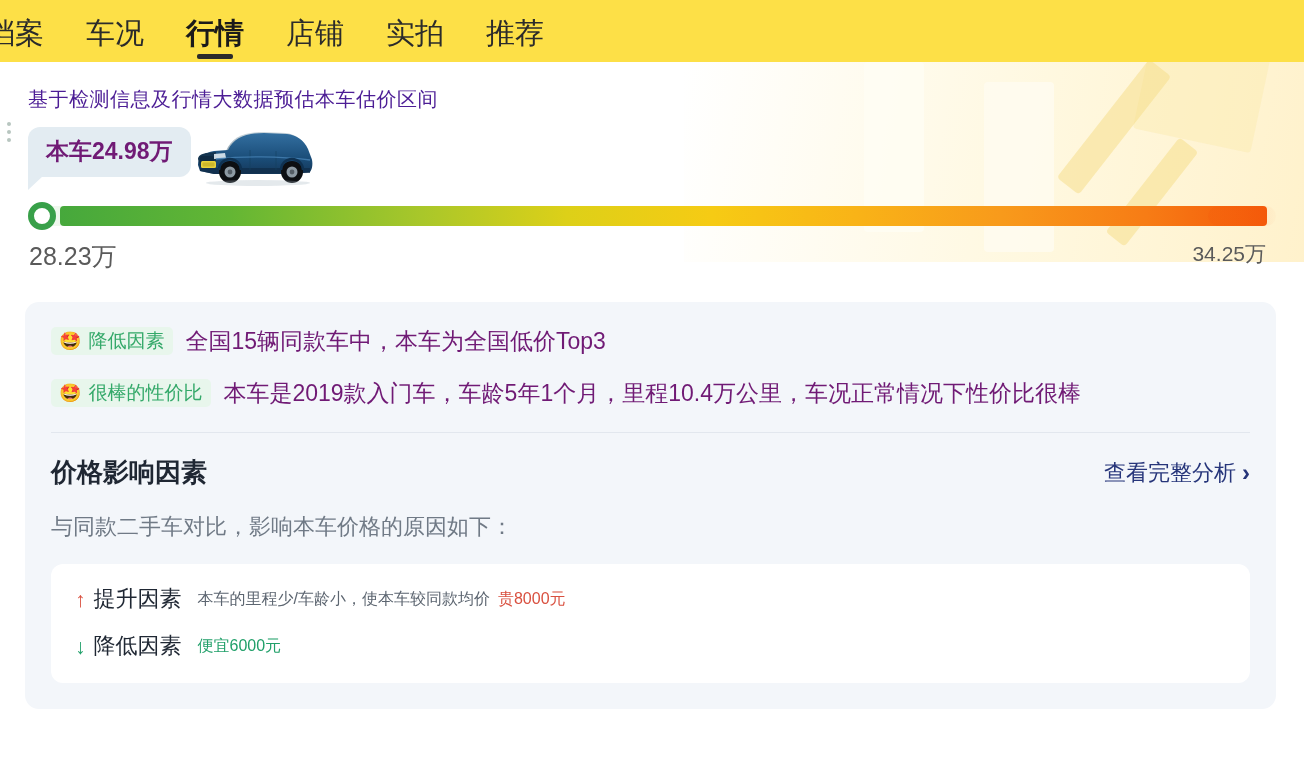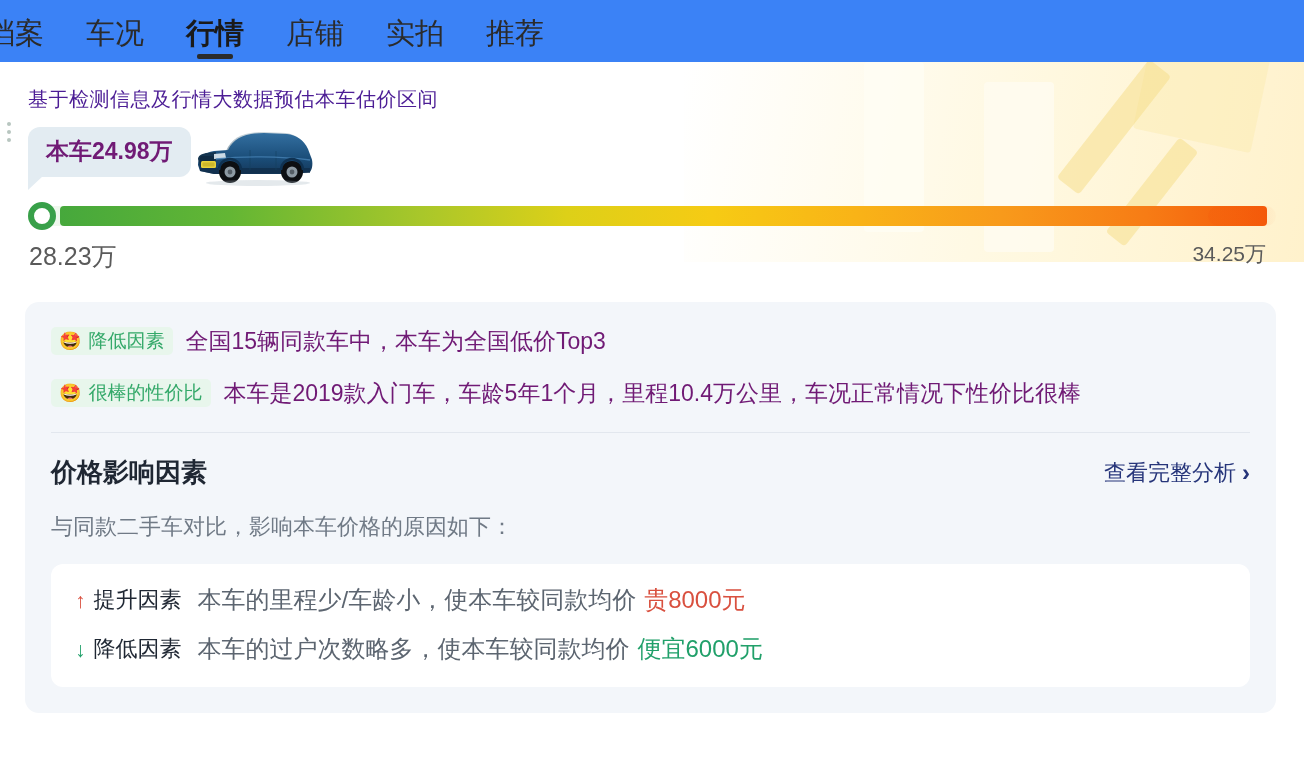--- a/index.html
+++ b/index.html
@@ -45,21 +45,21 @@
   
   .tabbar {
     position: relative;
     z-index: 3;
     display: flex;
     align-items: flex-end;
     gap: 42px;
     height: 62px;
     padding: 12px 0 0 0;
     box-sizing: border-box;
-    background: #3b82f6;
+    background: #fde047;
   }
   .tab {
     position: relative;
     font-size: 29px;
     line-height: 1;
     color: #2b2b2b;
     padding-bottom: 14px;
     cursor: pointer;
     white-space: nowrap;
   }
@@ -310,21 +310,21 @@
     font-weight: bold;
   }
   .arrow.up { color: #d9503f; }
   .arrow.down { color: #21a06a; }
   .reason-label {
     font-size: 22px;
     color: #1f2733;
     margin-right: 8px;
   }
   .reason-desc {
-    font-size: 24px;
+    font-size: 16px;
     color: #5c6570;
   }
   .amt-up { color: #d9503f; }
   .amt-down { color: #21a06a; }
 </style>
 </head>
 <body>
 
 <div class="bg-deco">
   <div class="wash"></div>
@@ -457,18 +457,17 @@
     <div class="reason-row">
       <span class="arrow up">↑</span>
       <span class="reason-label">提升因素</span>
       <span class="reason-desc">本车的里程少/车龄小，使本车较同款均价</span>
       <span class="reason-desc amt-up">贵8000元</span>
     </div>
 
     <div class="reason-row">
       <span class="arrow down">↓</span>
       <span class="reason-label">降低因素</span>
-      <span class="reason-desc">本车的过户次数略多，使本车较同款均价</span>
       <span class="reason-desc amt-down">便宜6000元</span>
     </div>
 
   </div>
 </div>
 
 </body></html>

